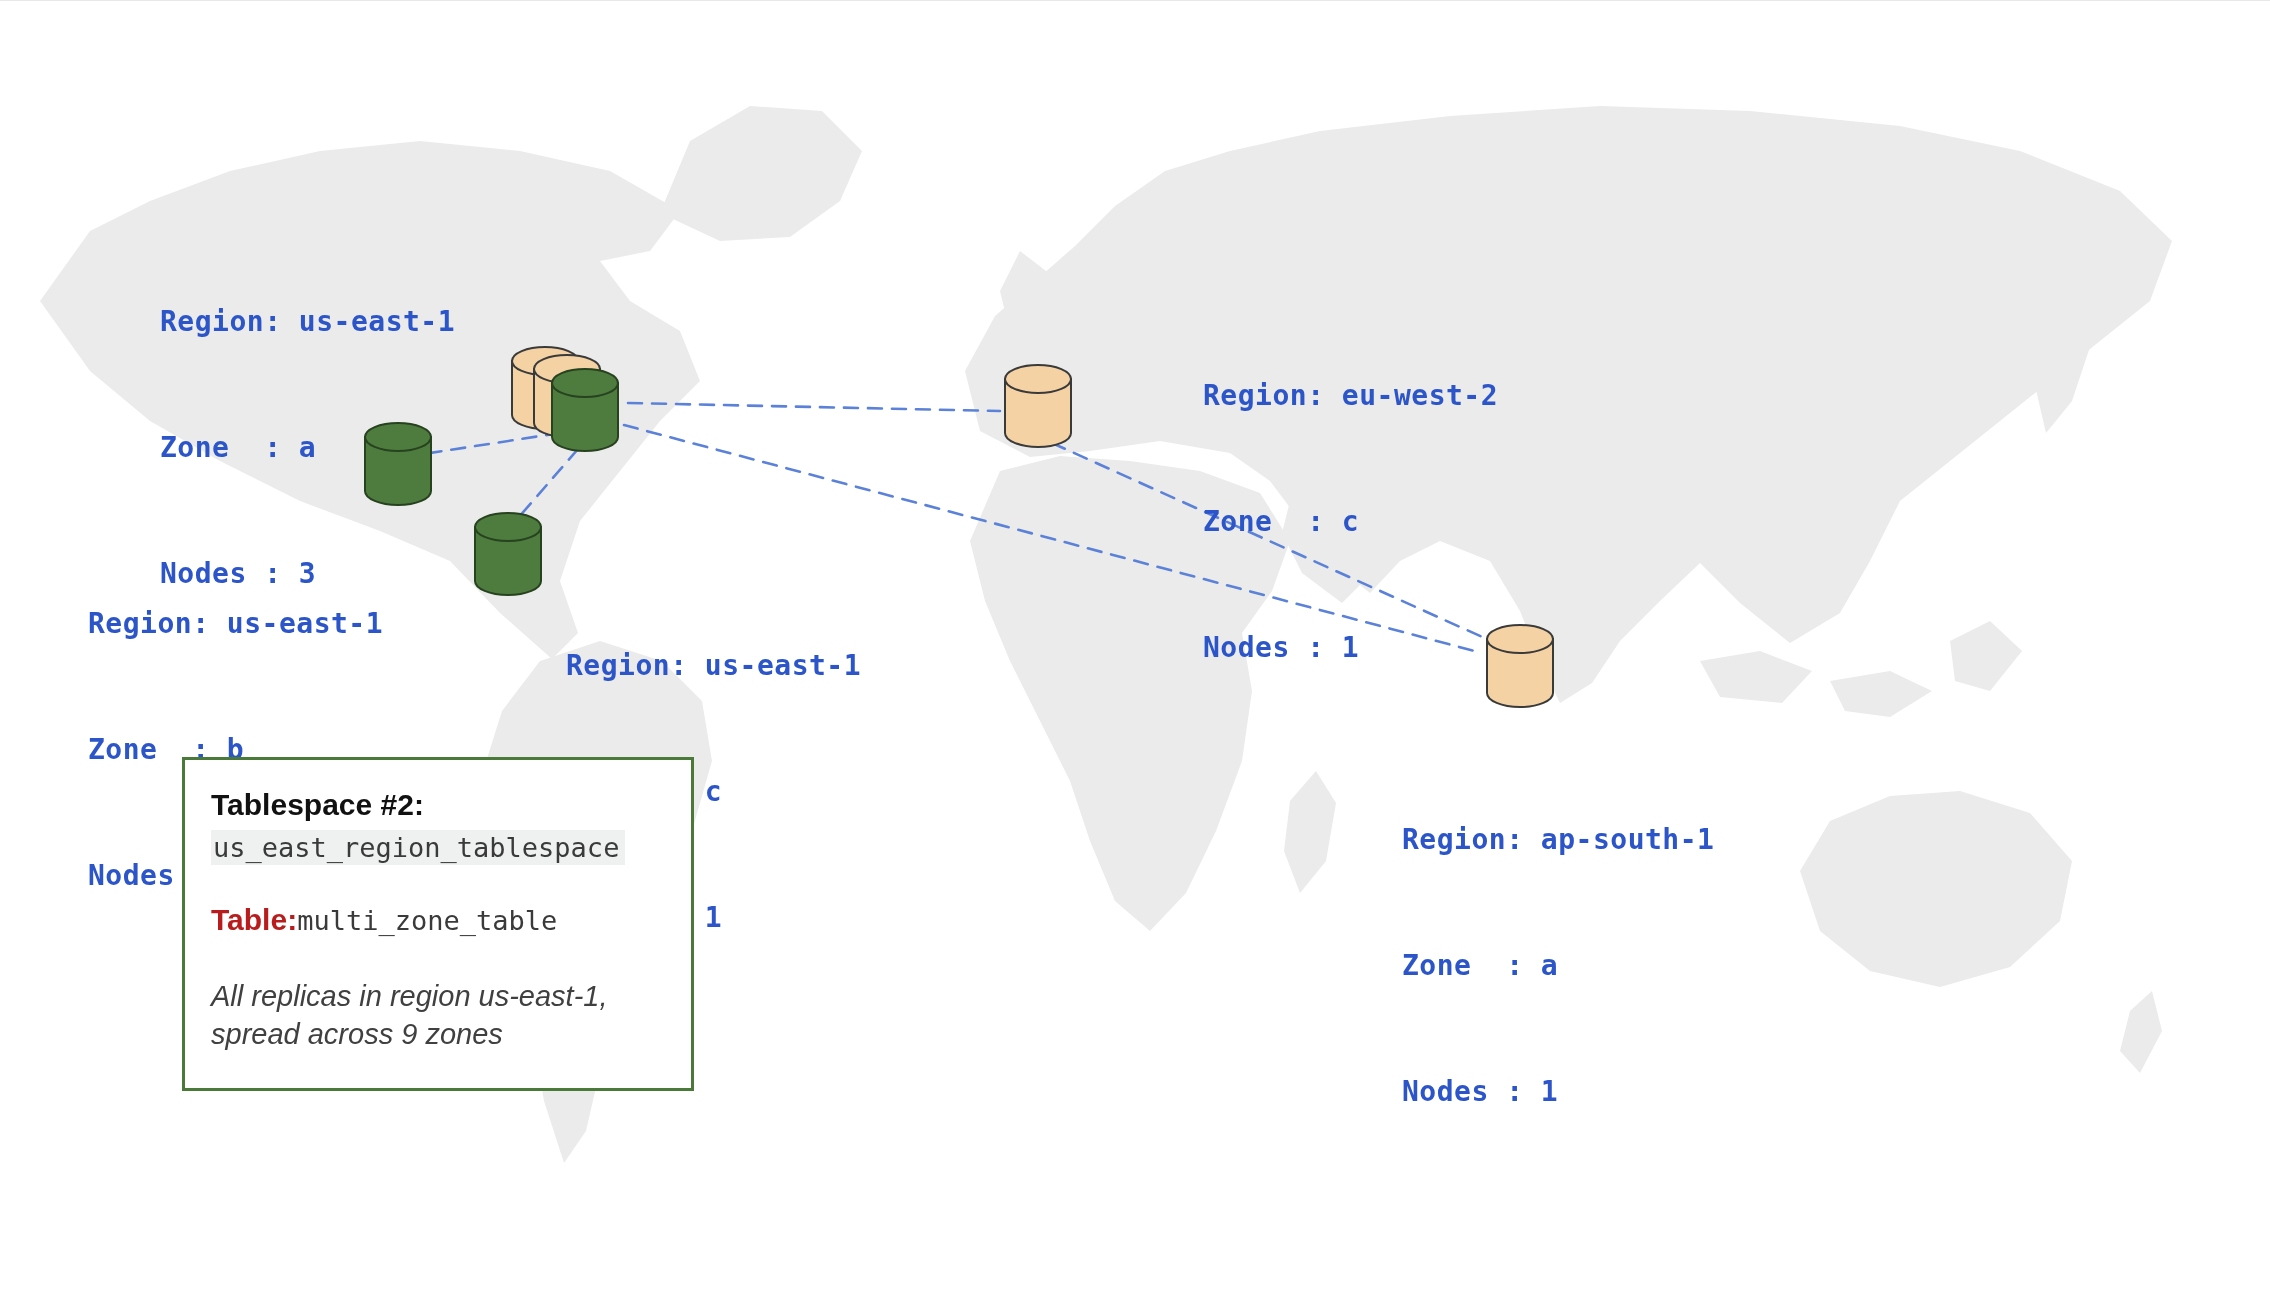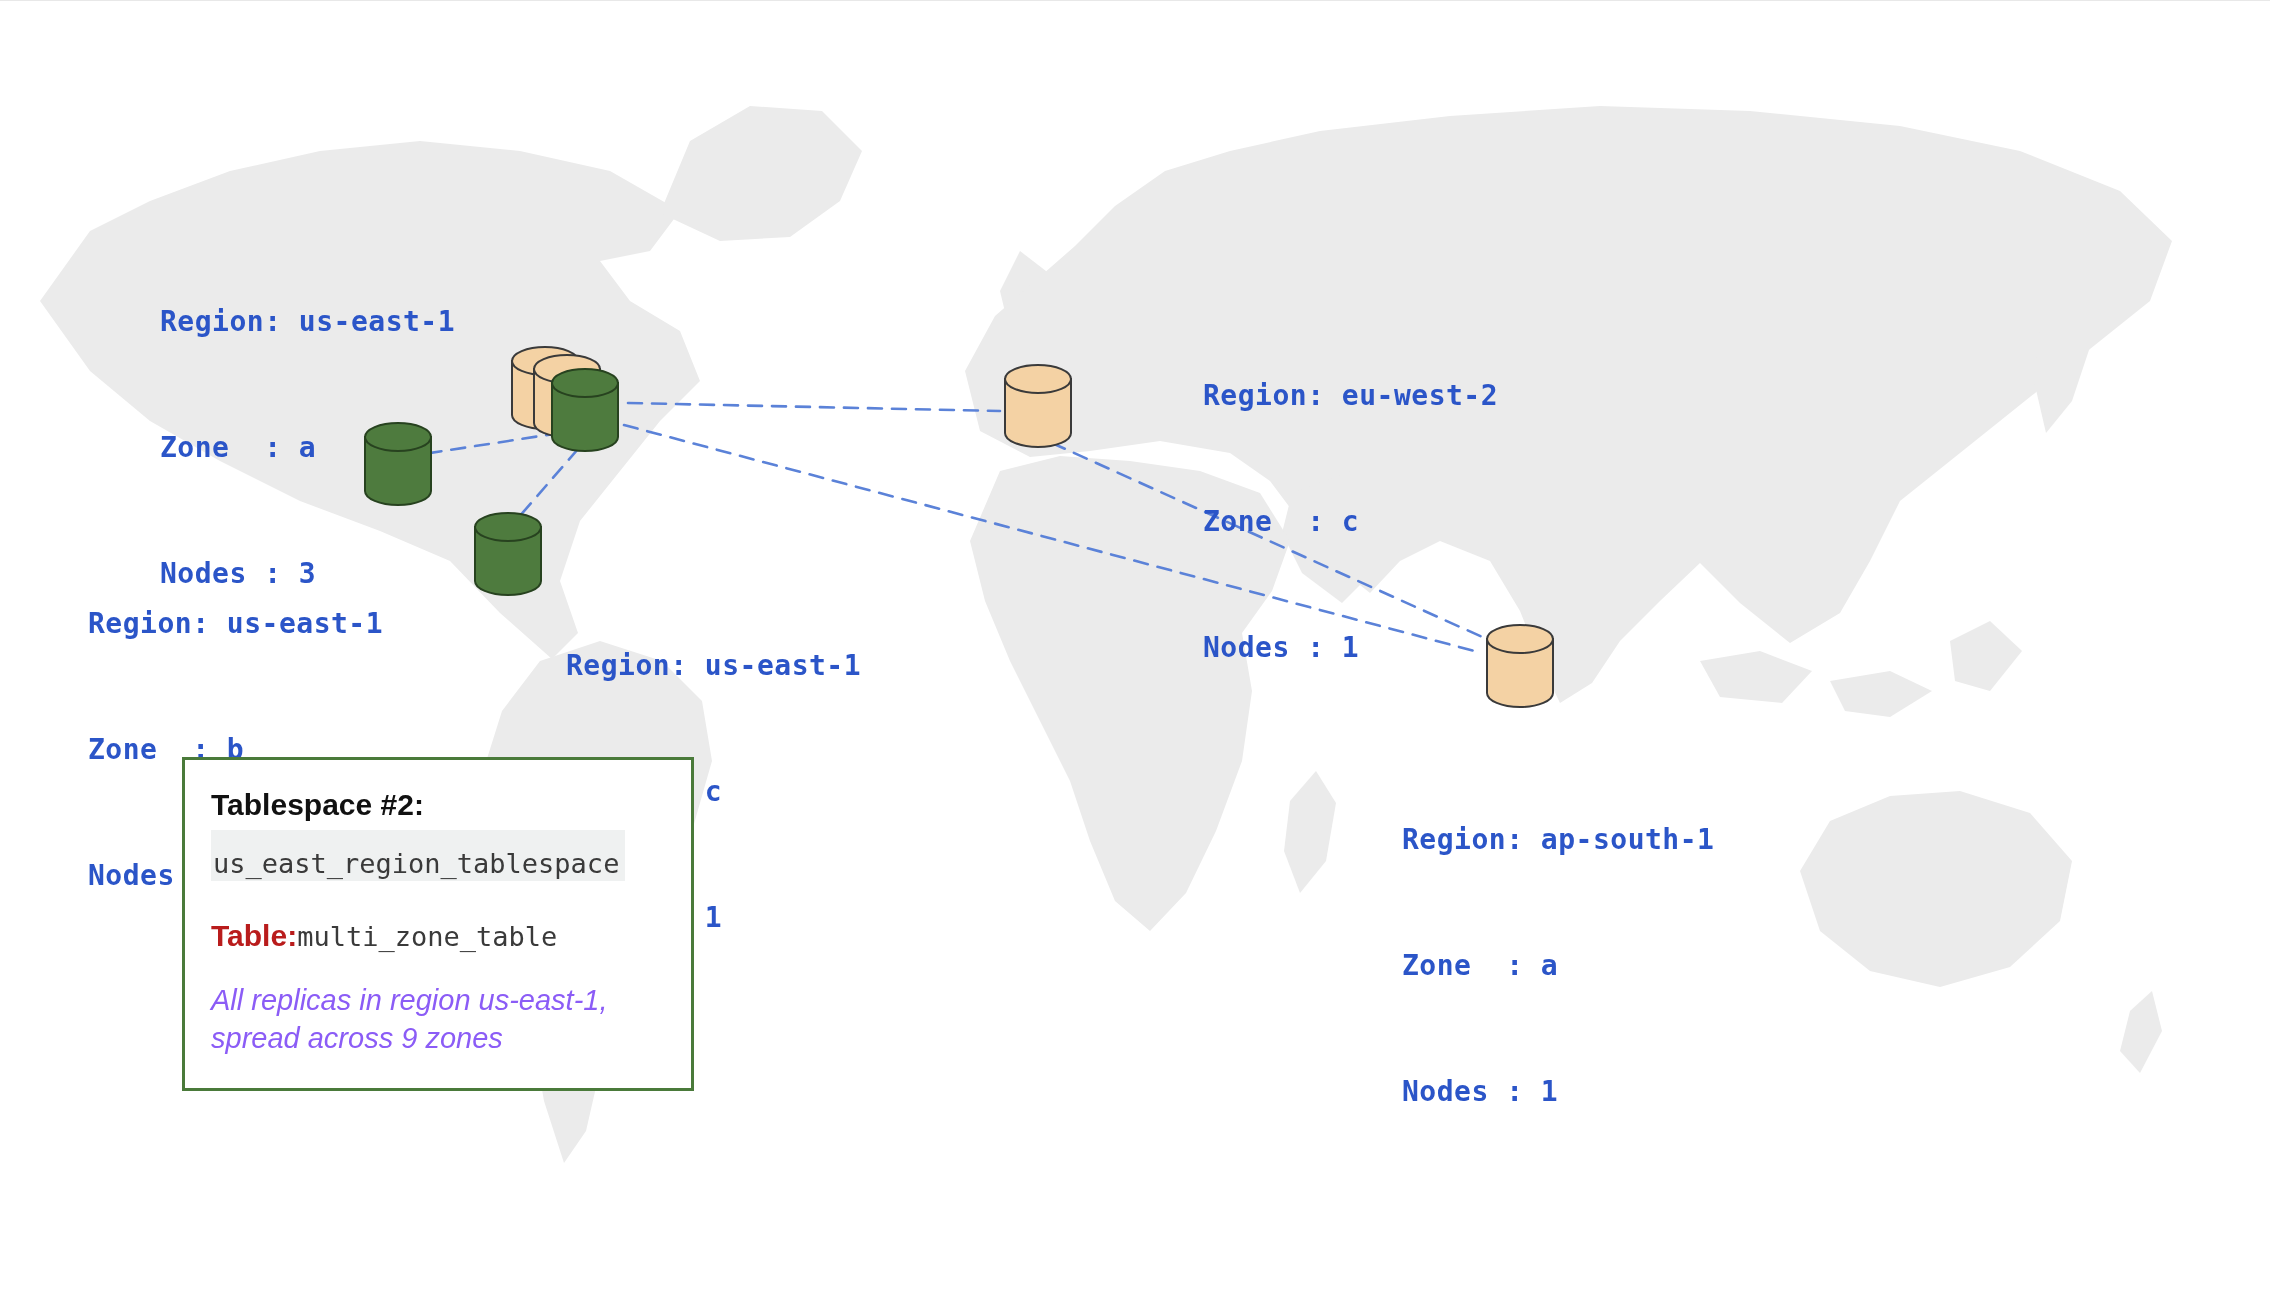--- a/index.html
+++ b/index.html
@@ -59,30 +59,30 @@
   }
   .ib-code {
     font-family:"DejaVu Sans Mono", monospace;
     font-size:27px;
     color:#3a3a3a;
   }
   .ib-tsname {
     display:inline-block;
     margin-top:8px;
     background:var(--code-bg);
-    padding:18px 6px 2px 2px;
+    padding:2px 6px 2px 2px;
   }
   .ib-table-row { margin-top:38px; font-size:30px; }
   .ib-bold { font-weight:bold; color:#b91c1c; }
   .ib-note {
-    margin-top:28px;
+    margin-top:40px;
     font-style:italic;
     font-size:29px;
     line-height:38px;
-    color:#8b5cf6;
+    color:#404040;
   }
 </style>
 </head>
 <body>
 
 <div class="stage">
 
   <svg class="layer" width="2270" height="1291" viewBox="0 0 2270 1291">
 
     <path class="landmass" d="M40 300 L90 230 L150 200 L230 170 L320 150 L420 140 L520 150 L610 170 L680 210

